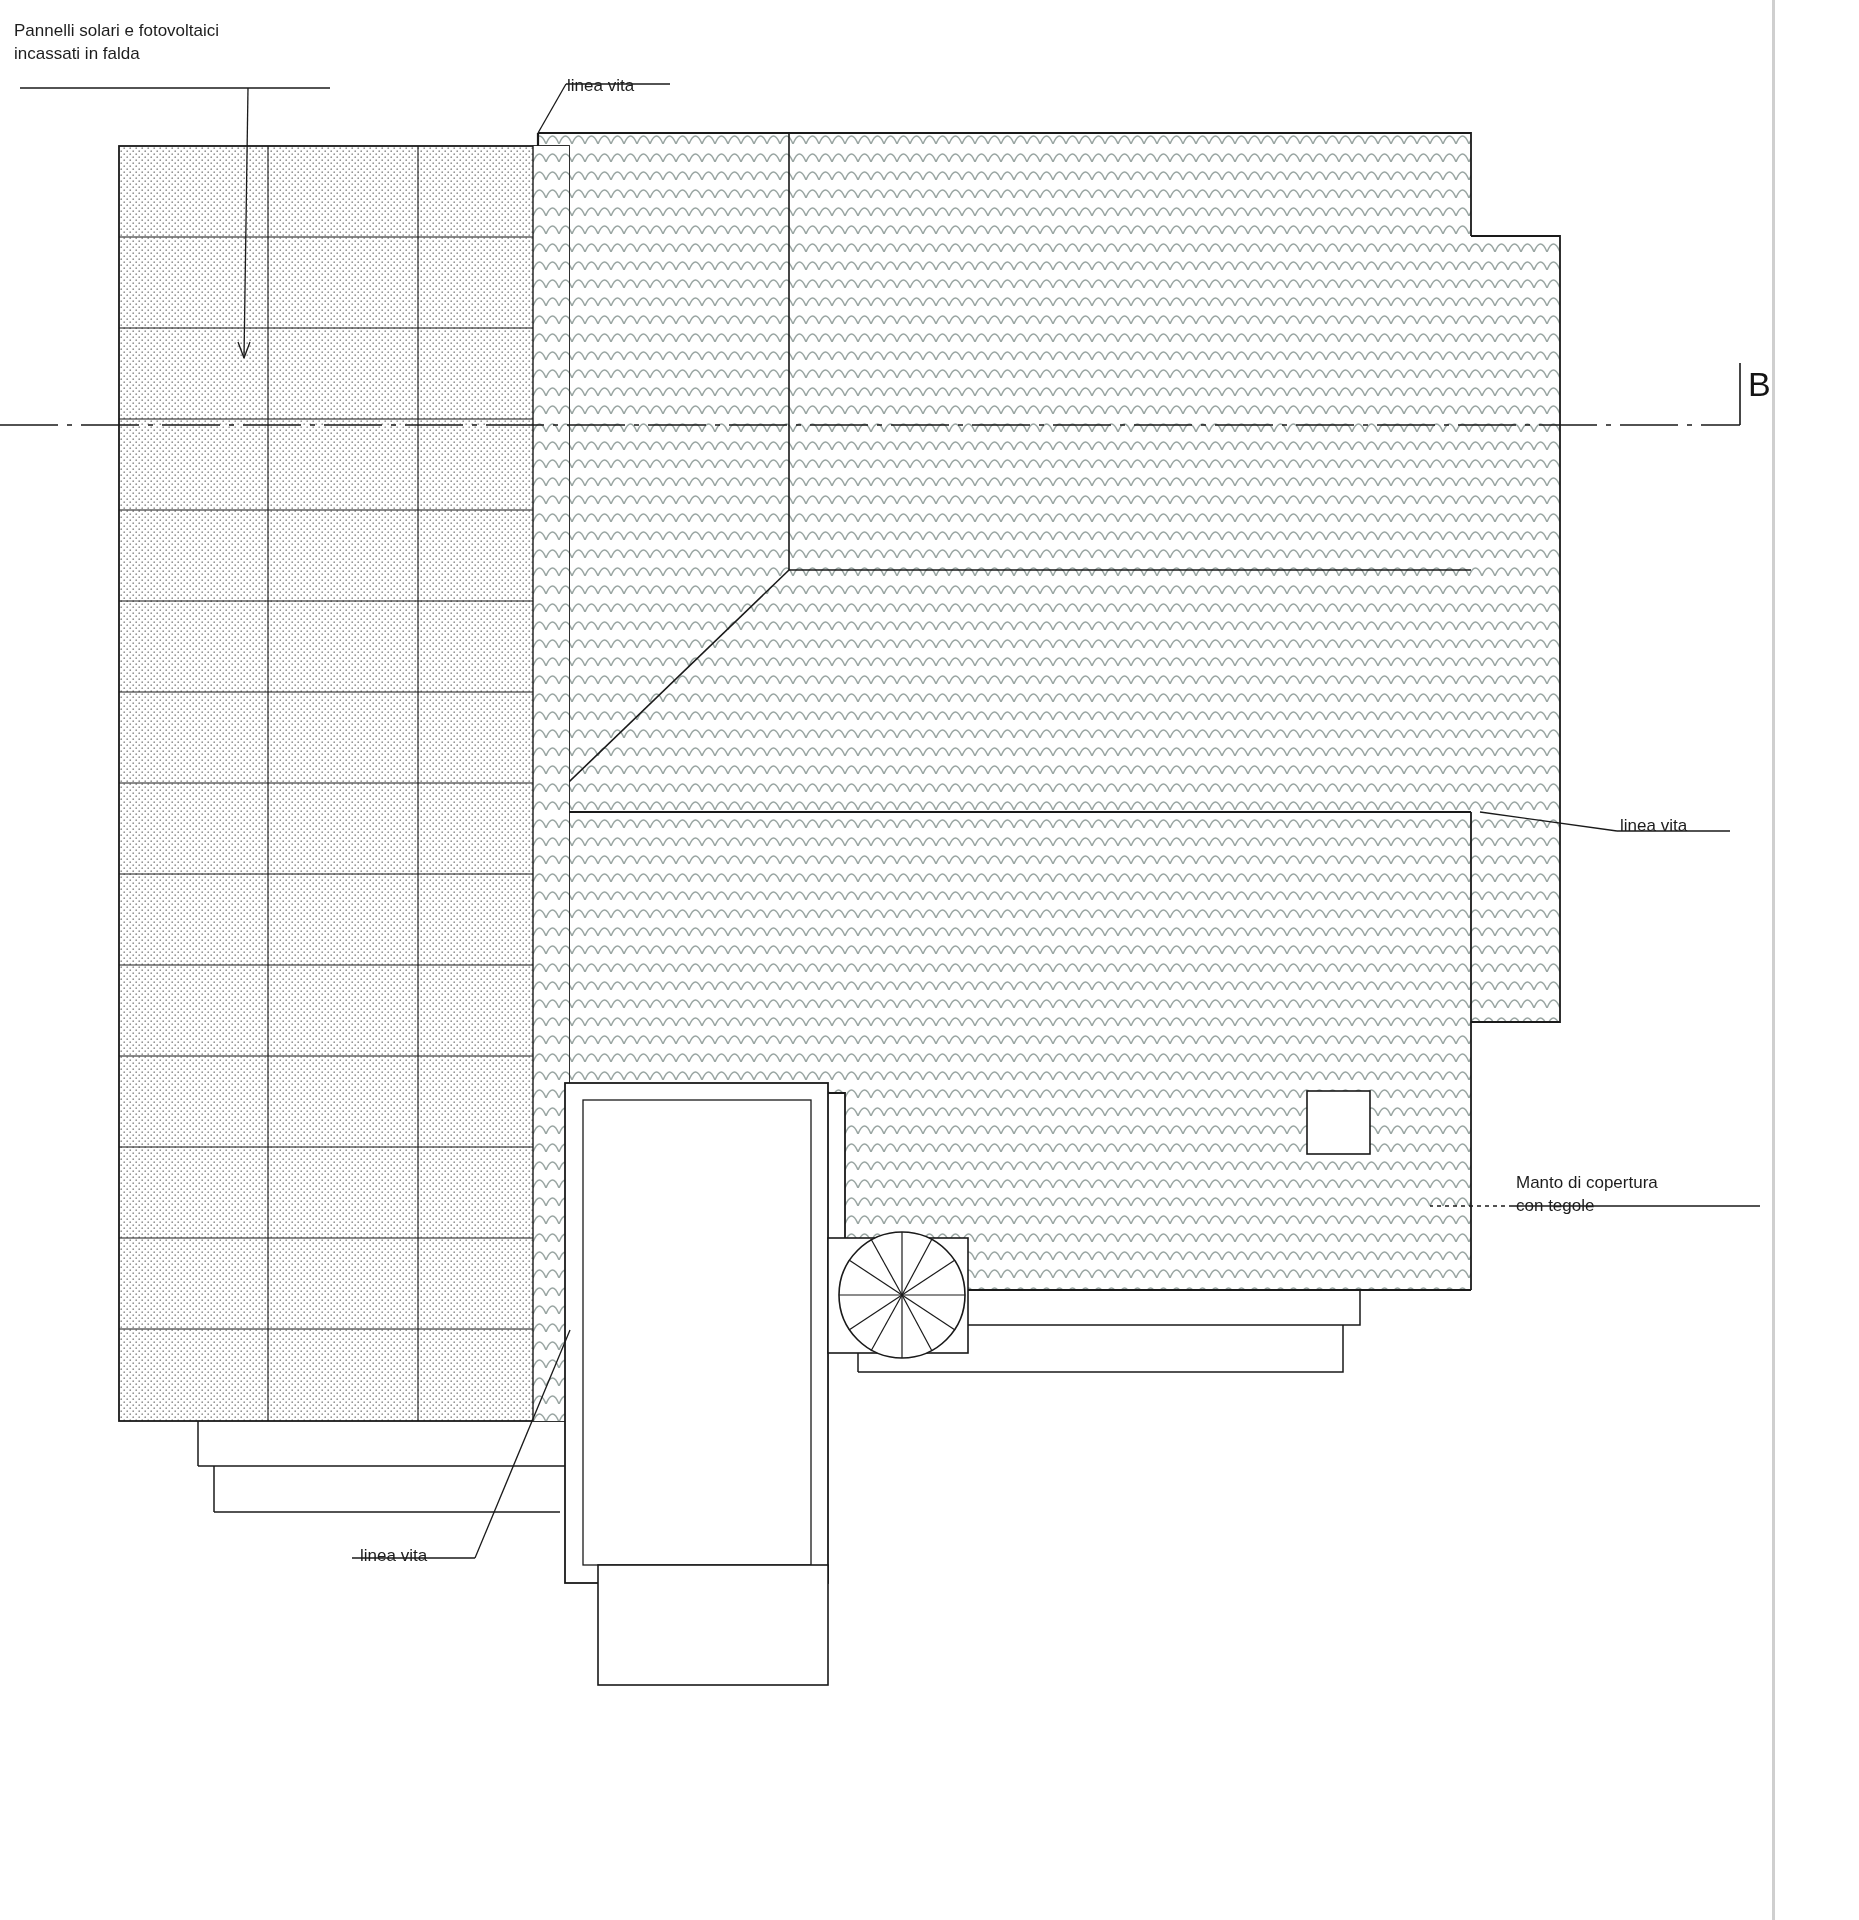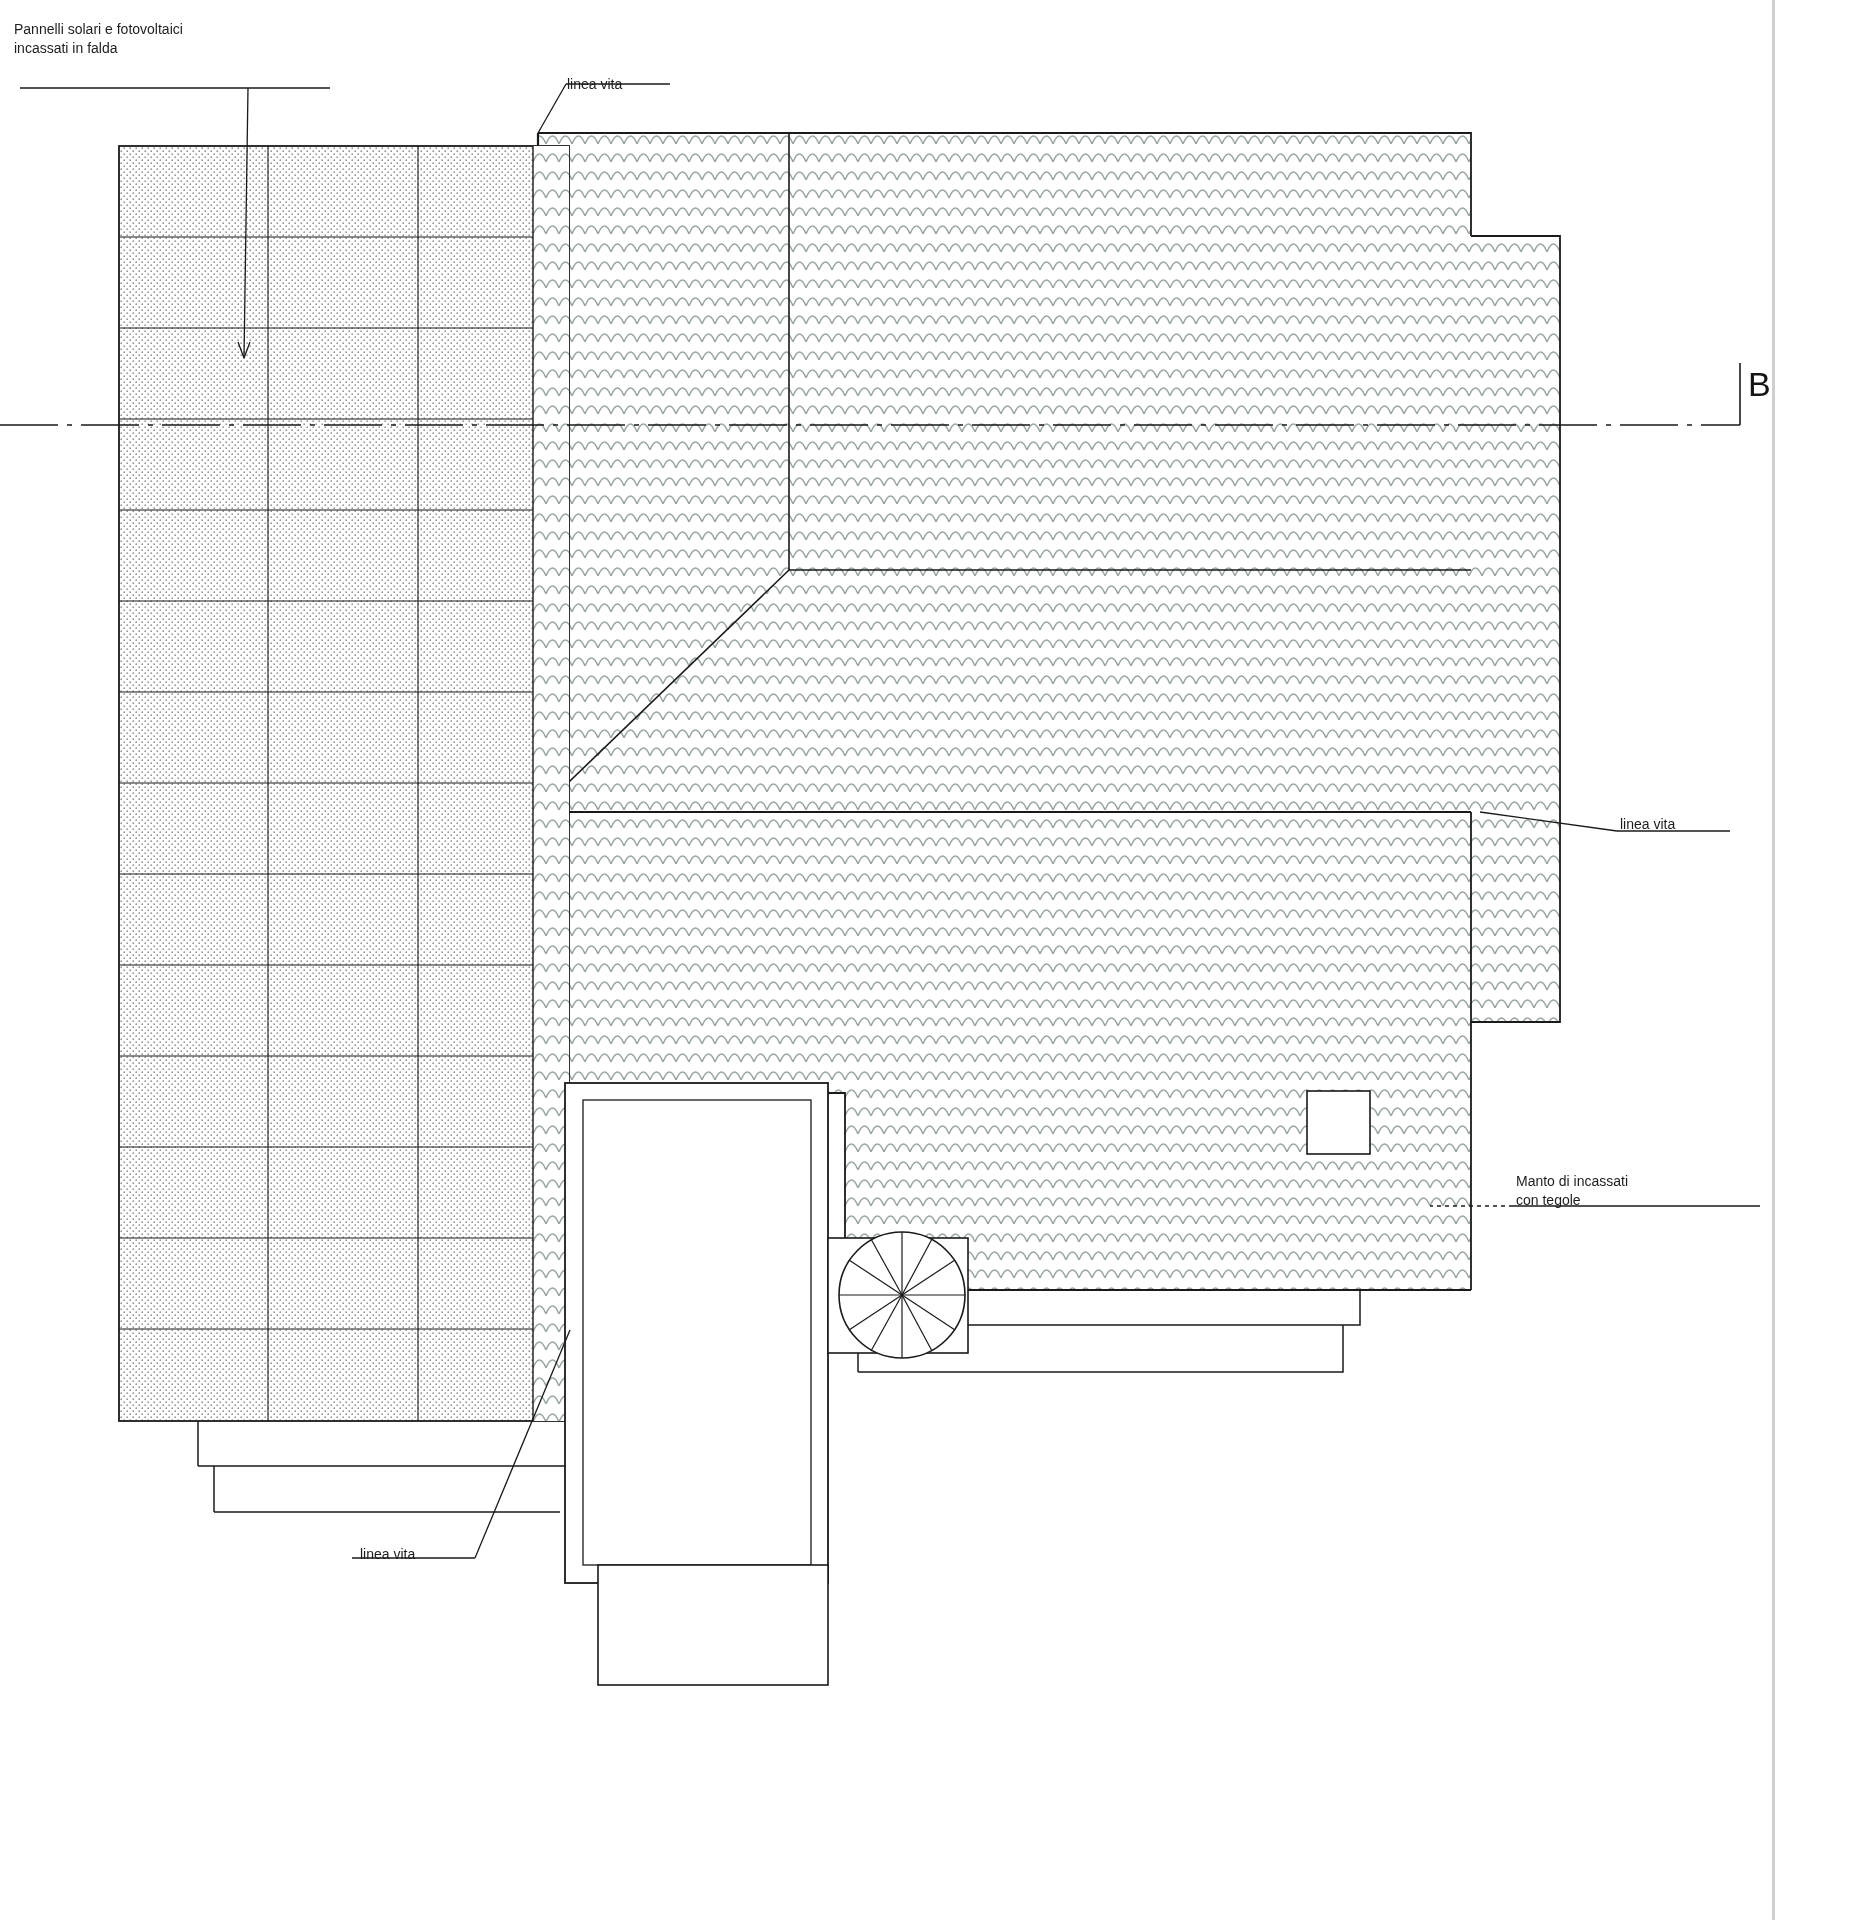--- a/index.html
+++ b/index.html
@@ -13,21 +13,21 @@
   }
   #sheet {
     position: relative;
     width: 1859px;
     height: 1920px;
     background: #ffffff;
     overflow: hidden;
   }
   .label {
     position: absolute;
-    font-size: 14px;
+    font-size: 17px;
     line-height: 1.35;
     color: #1d1d1d;
     white-space: pre;
     font-family: "Liberation Sans", sans-serif;
   }
   .title {
     position: absolute;
     font-size: 44px;
     letter-spacing: 0.5px;
     color: #141414;
@@ -169,21 +169,21 @@
     </g>
   </svg>
 
   <div class="label" style="left:14px; top:20px;">Pannelli solari e fotovoltaici
 incassati in falda</div>
 
   <div class="label" style="left:567px; top:75px;">linea vita</div>
 
   <div class="label" style="left:1620px; top:815px;">linea vita</div>
 
-  <div class="label" style="left:1516px; top:1172px;">Manto di incassati
+  <div class="label" style="left:1516px; top:1172px;">Manto di copertura
 con tegole</div>
 
   <div class="label" style="left:360px; top:1545px;">linea vita</div>
 
   <div class="section-letter" style="left:1748px; top:365px;">B</div>
 
 
 </div>
 
 </body></html>

